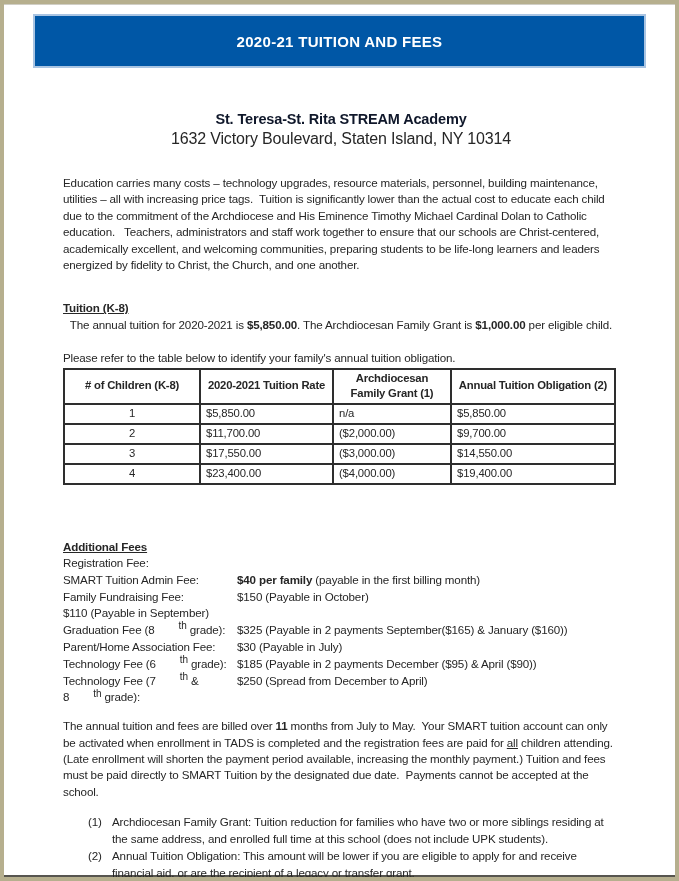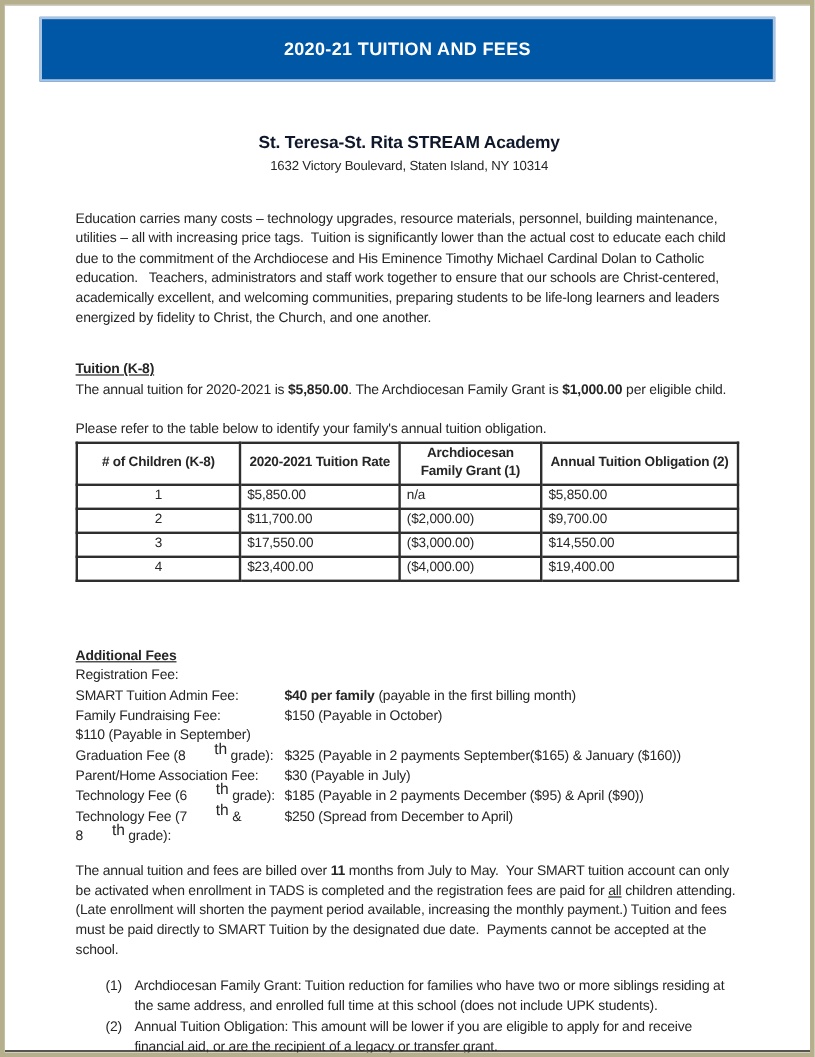--- a/index.html
+++ b/index.html
@@ -36,32 +36,32 @@
   .school-name {
     margin-top:43px;
     text-align:center;
     color:#0f172a;
     font-size:14.5px;
     font-weight:bold;
     line-height:17px;
   }
   .school-address {
     text-align:center;
-    font-size:11px;
+    font-size:16px;
     line-height:16px;
     margin-top:3px;
   }
   .para { white-space:pre-wrap; }
   .intro { margin-top:28px; }
   .section-heading {
     font-weight:bold;
     text-decoration:underline;
     margin-top:27px;
   }
-  .tuition-sentence { white-space:pre-wrap; }
+  .tuition-sentence { white-space:pre-wrap;text-align:center; }
   .table-intro { margin-top:17px; }
   table {
     border-collapse:collapse;
     table-layout:fixed;
     width:551px;
     margin-top:1px;
   }
   col.c1{width:136px;} col.c2{width:133px;} col.c3{width:118px;} col.c4{width:164px;}
   th, td {
     border:2px solid #2e2e2e;
@@ -77,21 +77,21 @@
   .fee-row { display:flex; line-height:16.8px; }
   .fee-label { width:174px; flex-shrink:0; }
   .fee-value { flex:1; white-space:pre-wrap; }
   .billing { margin-top:12px; }
   .footnotes { margin-top:14px; }
   .footnote { display:flex; line-height:16.9px; }
   .fn-num { margin-left:25px; width:24px; flex-shrink:0; }
   .fn-text { flex:1; white-space:pre-wrap; }
   .b { font-weight:bold; }
   .u { text-decoration:underline; }
-  sup { font-size:13px; vertical-align:super; line-height:0;padding-left:24px; }
+  sup { font-size:10px; vertical-align:super; line-height:0;padding-left:24px; }
 </style>
 </head>
 <body>
 
 <div class="page">
 
   <div class="banner">
     <span>2020-21 TUITION AND FEES</span>
   </div>
 

